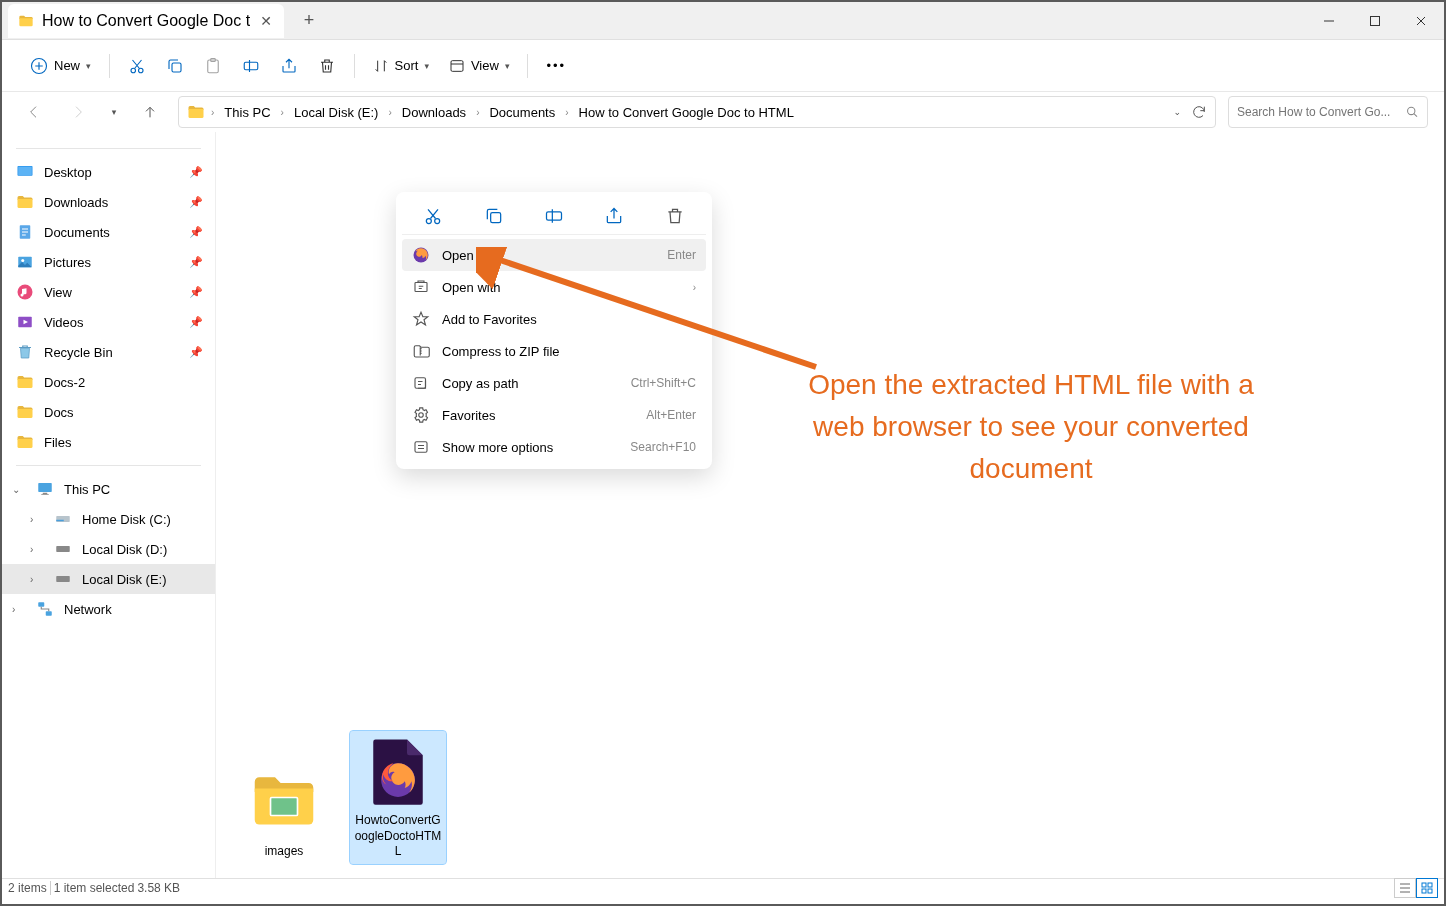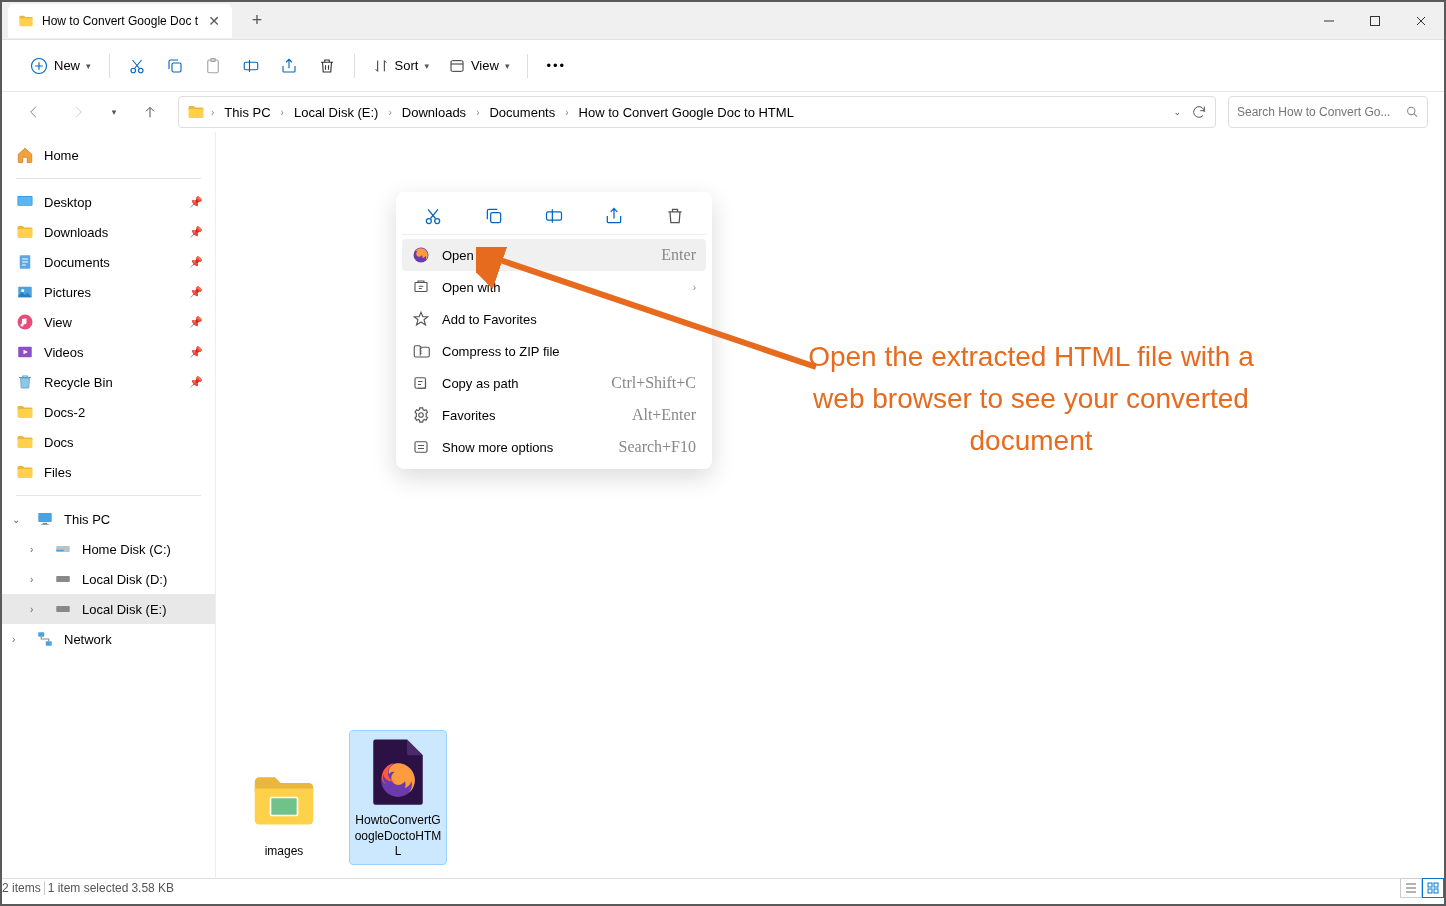--- a/index.html
+++ b/index.html
@@ -2,21 +2,21 @@
 <html><head>
 <meta charset="utf-8">
 <style>
 * { box-sizing: border-box; margin: 0; padding: 0; font-family: "Segoe UI", Arial, sans-serif; }
 body { width: 1446px; height: 906px; background: #fff; overflow: hidden; position: relative; border: 2px solid #5a5a5a; }
 
 
 .titlebar { height: 38px; background: #f0f0f0; display: flex; align-items: center; border-bottom: 1px solid #e0e0e0; }
 .tab { height: 34px; background: #fff; display: flex; align-items: center; padding: 0 10px; margin-left: 6px; border-radius: 6px 6px 0 0; min-width: 220px; gap: 8px; }
 .tab .folder-icon { width: 16px; height: 16px; }
-.tab-title { font-size: 12px; flex: 1; white-space: nowrap; overflow: hidden; text-overflow: ellipsis; }
+.tab-title { font-size: 16px; flex: 1; white-space: nowrap; overflow: hidden; text-overflow: ellipsis; }
 .tab-close { width: 16px; height: 16px; display: flex; align-items: center; justify-content: center; cursor: pointer; font-size: 14px; color: #555; }
 .new-tab { width: 30px; height: 30px; display: flex; align-items: center; justify-content: center; font-size: 18px; color: #555; margin-left: 10px; cursor: pointer; }
 .win-controls { margin-left: auto; display: flex; }
 .win-btn { width: 46px; height: 38px; display: flex; align-items: center; justify-content: center; font-size: 12px; cursor: pointer; }
 .win-btn svg { width: 12px; height: 12px; }
 
 
 .toolbar { height: 52px; display: flex; align-items: center; padding: 0 20px; gap: 4px; border-bottom: 1px solid #e8e8e8; }
 .tbtn { height: 34px; display: flex; align-items: center; padding: 0 8px; border-radius: 4px; cursor: pointer; gap: 6px; font-size: 13px; }
 .tsep { width: 1px; height: 24px; background: #ddd; margin: 0 6px; }
@@ -51,25 +51,25 @@
 .file-label { font-size: 12px; text-align: center; line-height: 1.3; word-break: break-word; }
 
 
 .context-menu { position: absolute; background: #fff; border-radius: 8px; box-shadow: 0 8px 24px rgba(0,0,0,0.15); padding: 6px; width: 316px; font-size: 13px; }
 .ctx-toolbar { display: flex; gap: 18px; padding: 8px 10px; border-bottom: 1px solid #eee; margin-bottom: 4px; justify-content: space-around; }
 .ctx-tbtn { width: 20px; height: 20px; cursor: pointer; color: #444; }
 .ctx-item { display: flex; align-items: center; padding: 7px 10px; border-radius: 4px; cursor: pointer; gap: 12px; }
 .ctx-item.hover { background: #f0f0f0; }
 .ctx-icon { width: 18px; height: 18px; flex-shrink: 0; color: #555; }
 .ctx-label { flex: 1; }
-.ctx-shortcut { font-size: 16px; color: #888; font-family: Liberation Serif, serif; }
+.ctx-shortcut { font-size: 12px; color: #888; }
 .ctx-chev { font-size: 10px; color: #888; }
 
 
-.statusbar { height: 19px; border-top: 1px solid #e0e0e0; display: flex; align-items: center; padding: 0 0; font-size: 12px; color: #555; gap: 3px; }
+.statusbar { height: 19px; border-top: 1px solid #e0e0e0; display: flex; align-items: center; padding: 0 6px; font-size: 12px; color: #555; gap: 3px; }
 .status-sep { width: 1px; height: 14px; background: #ccc; }
 .view-toggles { margin-left: auto; display: flex; gap: 0; }
 .view-toggle { width: 22px; height: 20px; border: 1px solid #ccc; display: flex; align-items: center; justify-content: center; cursor: pointer; }
 .view-toggle.active { border-color: #0078d4; }
 
 
 .annotation { position: absolute; color: #e66b1f; font-family: "Comic Sans MS", cursive; font-size: 28px; line-height: 1.5; font-weight: 500; text-align: center; }
 .arrow { position: absolute; }
 
 
@@ -223,26 +223,20 @@
     <svg width="14" height="14" viewBox="0 0 24 24" fill="none" stroke="#888" stroke-width="2">
         <circle cx="10" cy="10" r="7"></circle>
         <path d="M21 21l-6-6"></path>
       </svg>
   </div>
 </div>
 
 <div class="main">
 
   <div class="sidebar">
-    <div class="side-item">
-      <svg class="side-icon" viewBox="0 0 24 24">
-          <path d="M3 11l9-8 9 8v10a1 1 0 01-1 1h-5v-7h-6v7H4a1 1 0 01-1-1V11z" fill="#f2a23a" stroke="#cc7a1f" stroke-width="1"></path>
-        </svg>
-      <span>Home</span>
-    </div>
     <div class="side-sep"></div>
 
     <div class="side-item">
       <svg class="side-icon" viewBox="0 0 24 24">
           <rect x="2" y="4" width="20" height="13" rx="1" fill="#2994ec"></rect>
           <rect x="3" y="5" width="18" height="11" fill="#5cb3f5"></rect>
         </svg>
       <span>Desktop</span>
       <span class="pin">📌</span>
     </div>
@@ -465,21 +459,21 @@
 
     <svg class="arrow" style="left:260px; top:115px;" width="350" height="130" viewBox="0 0 350 130">
       <defs>
           <marker id="ah" markerWidth="10" markerHeight="10" refX="2" refY="5" orient="auto">
             <path d="M0 0L10 5L0 10z" fill="#e66b1f"></path>
           </marker>
         </defs>
       <line x1="340" y1="120" x2="15" y2="10" stroke="#e66b1f" stroke-width="6" marker-end="url(#ah)"></line>
     </svg>
 
-    <div class="annotation" style="left:590px; top:204px; width:450px;">
+    <div class="annotation" style="left:590px; top:232px; width:450px;">
       <span>Open the extracted HTML file with a web browser to see your converted document</span>
     </div>
   </div>
 </div>
 
 <div class="statusbar">
   <span>2 items</span>
   <span class="status-sep"></span>
   <span>1 item selected</span>
   <span>3.58 KB</span>

